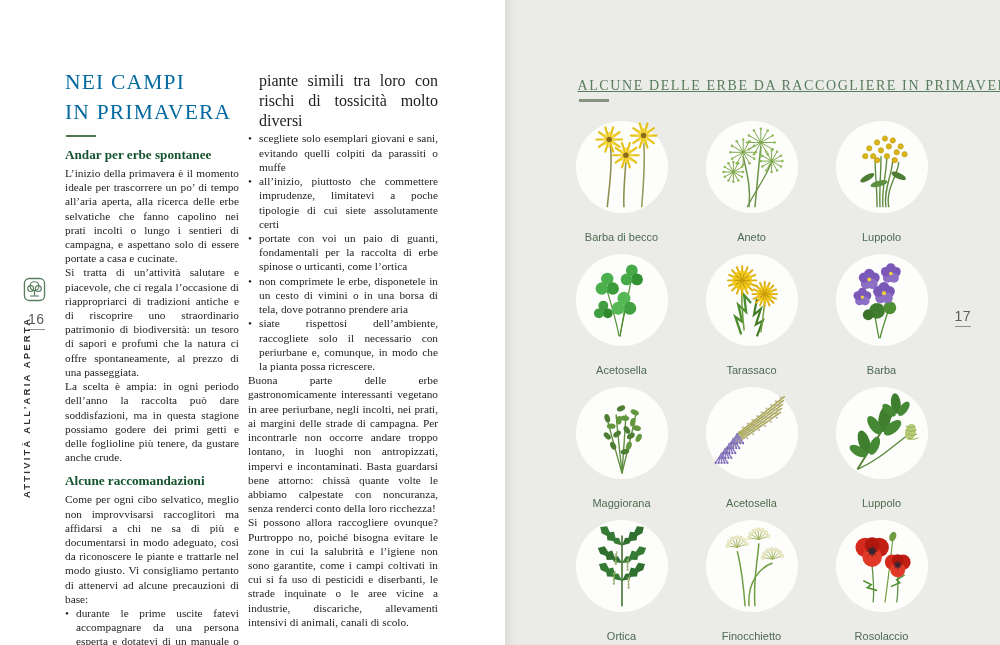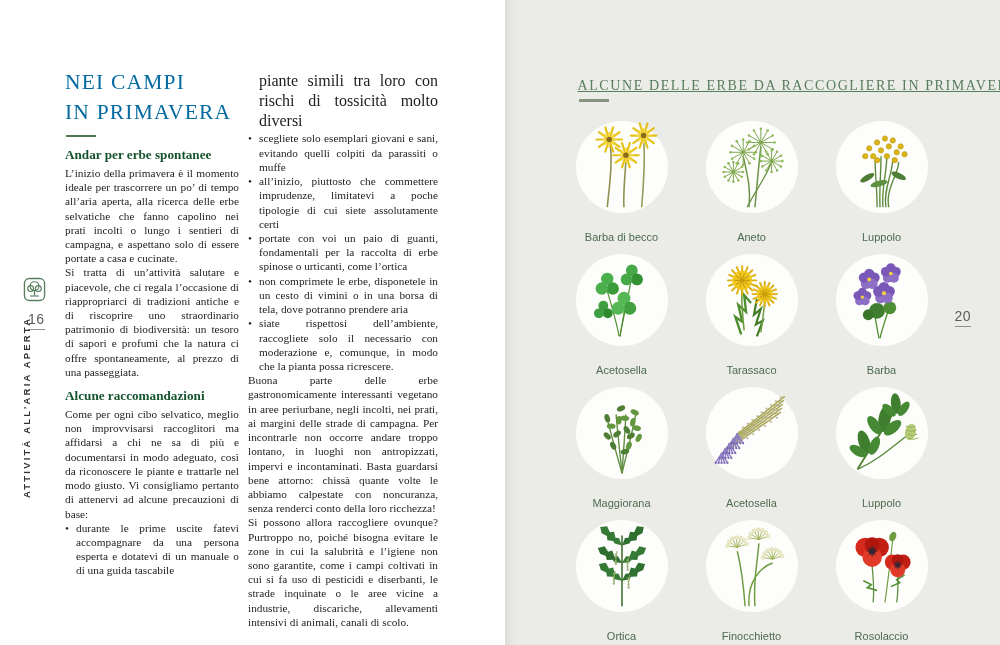--- a/index.html
+++ b/index.html
@@ -55,20 +55,21 @@
     </svg>
     <div class="folio folio-left">16</div>
     <div class="vlabel">ATTIVITÀ ALL’ARIA APERTA</div>
 
     <h1 class="lp-title"><span>NEI CAMPI</span><br><span>IN PRIMAVERA</span></h1>
     <div class="lp-rule"></div>
     <div class="col col1" id="col1">
         <div class="bhead">Andar per erbe spontanee</div>
         <div class="para">L’inizio della primavera è il momento ideale per trascorrere un po’ di tempo all’aria aperta, alla ricerca delle erbe selvatiche che fanno capolino nei prati incolti o lungo i sentieri di campagna, e aspettano solo di essere portate a casa e cucinate.</div>
         <div class="para">Si tratta di un’attività salutare e piacevole, che ci regala l’occasione di riappropriarci di tradizioni antiche e di riscoprire uno straordinario patrimonio di biodiversità: un tesoro di sapori e profumi che la natura ci offre spontaneamente, al prezzo di una passeggiata.</div>
+        <div class="para">La scelta è ampia: in ogni periodo dell’anno la raccolta può dare soddisfazioni, ma in questa stagione possiamo godere dei primi getti e delle foglioline più tenere, da gustare anche crude.</div>
         <div class="bhead">Alcune raccomandazioni</div>
         <div class="para">Come per ogni cibo selvatico, meglio non improvvisarsi raccoglitori ma affidarsi a chi ne sa di più e documentarsi in modo adeguato, così da riconoscere le piante e trattarle nel modo giusto. Vi consigliamo pertanto di attenervi ad alcune precauzioni di base:</div>
         <div class="bullet">
           <span class="dot">•</span>
           <span class="btx">durante le prime uscite fatevi accompagnare da una persona esperta e dotatevi di un manuale o di una guida tascabile</span>
         </div>
       </div>
     <div class="col col2" id="col2">
         <div class="cont">piante simili tra loro con rischi di tossicità molto diversi</div>
         <div class="bullet">
@@ -82,21 +83,21 @@
         <div class="bullet">
           <span class="dot">•</span>
           <span class="btx">portate con voi un paio di guanti, fondamentali per la raccolta di erbe spinose o urticanti, come l’ortica</span>
         </div>
         <div class="bullet">
           <span class="dot">•</span>
           <span class="btx">non comprimete le erbe, disponetele in un cesto di vimini o in una borsa di tela, dove potranno prendere aria</span>
         </div>
         <div class="bullet">
           <span class="dot">•</span>
-          <span class="btx">siate rispettosi dell’ambiente, raccogliete solo il necessario con moderazione e, comunque, in modo che la pianta possa ricrescere.</span>
+          <span class="btx">siate rispettosi dell’ambiente, raccogliete solo il necessario con periurbane e, comunque, in modo che la pianta possa ricrescere.</span>
         </div>
         <div class="para">Buona parte delle erbe gastronomicamente interessanti vegetano in aree periurbane, negli incolti, nei prati, ai margini delle strade di campagna. Per incontrarle non occorre andare troppo lontano, in luoghi non antropizzati, impervi e incontaminati. Basta guardarsi bene attorno: chissà quante volte le abbiamo calpestate con noncuranza, senza renderci conto della loro ricchezza!</div>
         <div class="para">Si possono allora raccogliere ovunque? Purtroppo no, poiché bisogna evitare le zone in cui la salubrità e l’igiene non sono garantite, come i campi coltivati in cui si fa uso di pesticidi e diserbanti, le strade inquinate o le aree vicine a industrie, discariche, allevamenti intensivi di animali, canali di scolo.</div>
       </div>
   </section>
 
   <section class="page-right">
     <h2 class="rp-title">ALCUNE DELLE ERBE DA RACCOGLIERE IN PRIMAVERA</h2>
     <div class="rp-rule"></div>
     <div class="grid" id="herbGrid">
@@ -776,15 +777,15 @@
               <line x1="71.0" y1="54.0" x2="66.8" y2="54.0" stroke="#3a2430" stroke-width="0.8" stroke-linecap="round"></line>
               <line x1="71.0" y1="54.0" x2="68.0" y2="51.0" stroke="#3a2430" stroke-width="0.8" stroke-linecap="round"></line>
               <line x1="71.0" y1="54.0" x2="71.0" y2="49.8" stroke="#3a2430" stroke-width="0.8" stroke-linecap="round"></line>
               <line x1="71.0" y1="54.0" x2="74.0" y2="51.0" stroke="#3a2430" stroke-width="0.8" stroke-linecap="round"></line>
               <circle cx="71.0" cy="54.0" r="2.72" fill="#3a2430"></circle>
             </svg>
           </div>
           <figcaption class="hlabel">Rosolaccio</figcaption>
         </figure>
       </div>
-    <div class="folio folio-right">20</div>
+    <div class="folio folio-right">17</div>
   </section>
 </div>
 
 </body></html>

